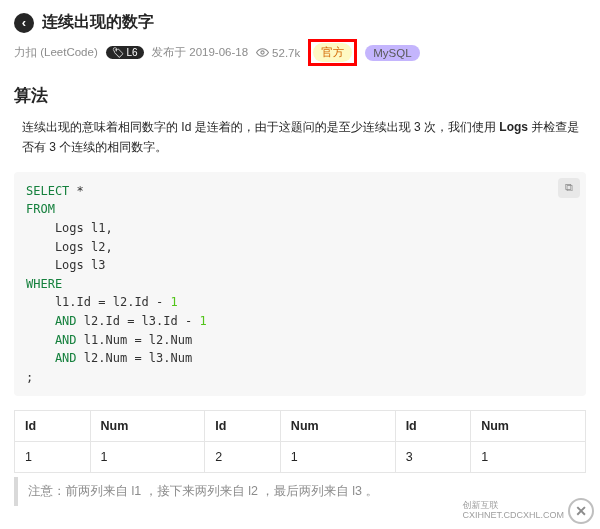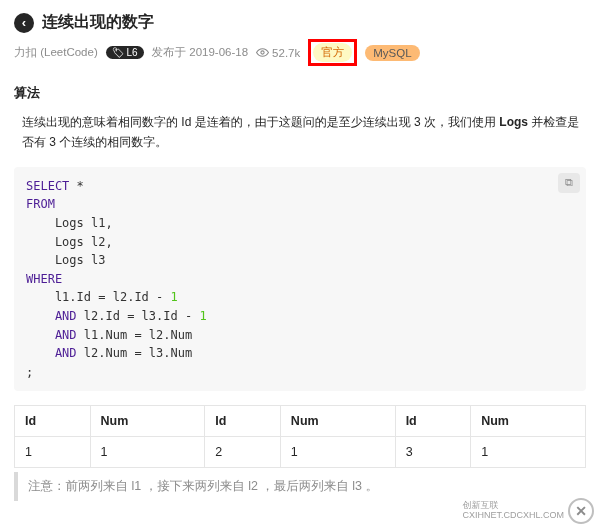--- a/index.html
+++ b/index.html
@@ -21,38 +21,38 @@
   .meta-row { display: flex; align-items: center; gap: 8px; font-size: 11.5px; color: #8c8c8c; margin-bottom: 18px; flex-wrap: wrap; }
   .pill-dark {
     background: #262626; color: #fff; border-radius: 9px; padding: 1px 6px;
     font-size: 10px; display: inline-flex; align-items: center; gap: 2px;
   }
   .eye { display: inline-flex; align-items: center; gap: 3px; }
   .tag {
     padding: 2px 8px; border-radius: 10px; font-size: 11.5px;
   }
   .tag-official { background: #fef9c3; color: #d46b08; }
-  .tag-mysql { background: #fdba74; color: #595959; }
+  .tag-mysql { background: #c4b5fd; color: #595959; }
   .highlight-box { border: 3px solid #ff0000; padding: 1px 2px; display: inline-flex; }
   .section-h { font-size: 14px; font-weight: 700; margin: 10px 0 10px 0; }
   .code-inline {
     background: #f5f5f5; border-radius: 3px; padding: 1px 5px;
     font-family: ui-monospace, SFMono-Regular, Menlo, Consolas, monospace;
     font-size: 12.5px; color: #595959;
   }
-  .sub-h { font-size: 13px; font-weight: 700; margin: 10px 0; }
+  .sub-h { font-size: 17px; font-weight: 700; margin: 10px 0; }
   .para { font-size: 12px; line-height: 1.7; margin: 8px 0 14px 8px; }
   .codeblock {
     position: relative;
     background: #f7f7f7; border-radius: 4px; padding: 10px 12px;
     font-family: ui-monospace, SFMono-Regular, Menlo, Consolas, monospace;
     font-size: 12px; line-height: 1.55; white-space: pre; color: #333;
     overflow-x: auto; margin-bottom: 14px;
   }
-  .kw  { color: #4c1d95; }
+  .kw  { color: #15803d; }
   .op  { color: #333; }
   .num { color: #52c41a; }
   .copy-btn {
     position: absolute; top: 6px; right: 6px;
     width: 22px; height: 20px; border-radius: 4px;
     background: #e8e8e8; color: #8c8c8c; display:flex; align-items:center; justify-content:center;
     font-size: 11px;
   }
   table.data-tbl {
     width: 100%; border-collapse: collapse; font-size: 12.5px;  padding-left: 6px;

